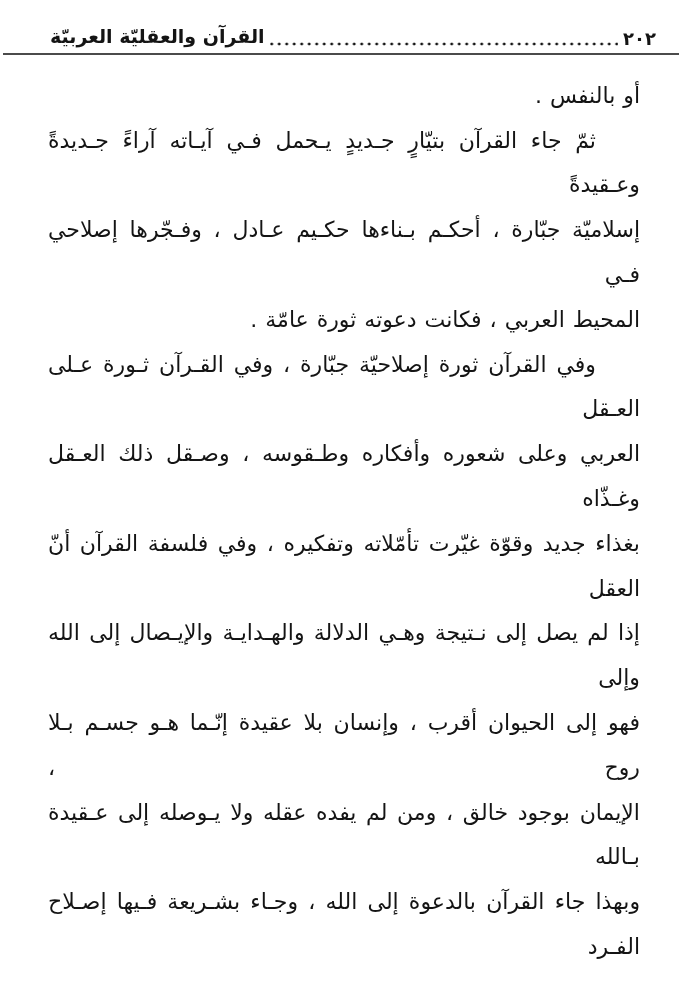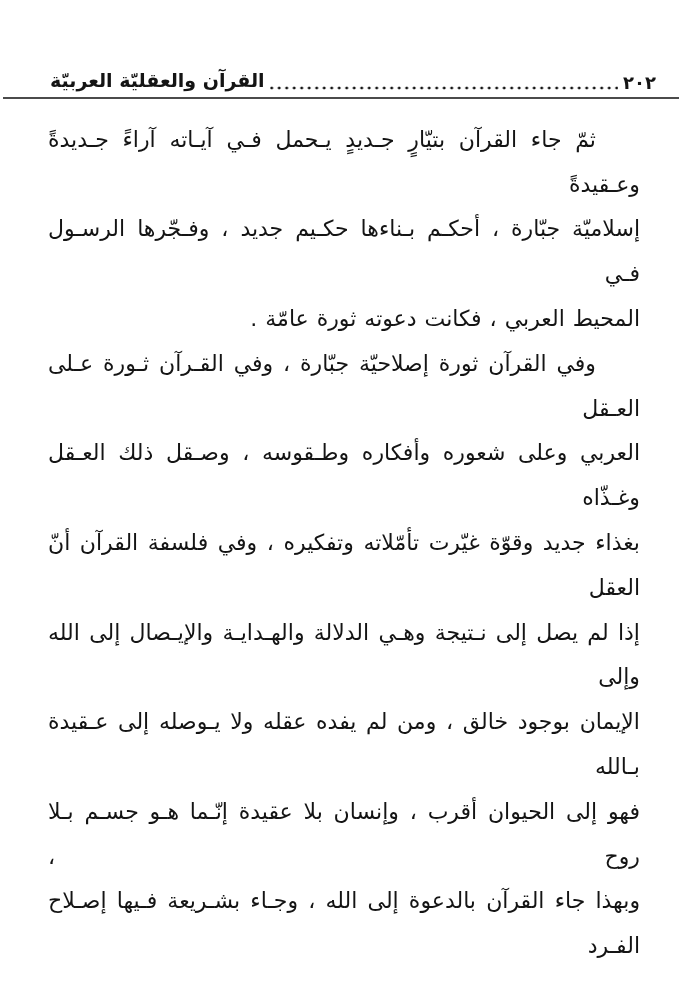--- a/index.html
+++ b/index.html
@@ -35,21 +35,20 @@
     margin: 0 5px;
     background-image: radial-gradient(circle, var(--ink, #141414) 1.2px, transparent 1.7px);
     background-size: 7.5px 6px;
     background-repeat: repeat-x;
     background-position: center bottom 1px;
   }
   .htitle {
     font-size: 19px;
     line-height: 1.15;
     white-space: nowrap;
-    margin-top: 44px;
   }
   .rule {
     margin: 5px 3px 0 3px;
     border-top: 2px solid var(--rule, #4b4b4b);
   }
   
   .body {
     padding: 19px 42px 0 48px;
     font-size: 22px;
   }
@@ -71,29 +70,30 @@
 
 <div class="page">
   <div class="header">
     <span class="pnum">٢٠٢</span>
     <span class="leader"></span>
     <span class="htitle">القرآن والعقليّة العربيّة</span>
   </div>
   <div class="rule"></div>
   <div class="body">
       <div class="paragraph">
+        <div class="line last">أو بالنفس .</div>
       </div>
       <div class="paragraph">
         <div class="line indent">ثمّ جاء القرآن بتيّارٍ جـديدٍ يـحمل فـي آيـاته آراءً جـديدةً وعـقيدةً</div>
-        <div class="line">إسلاميّة جبّارة ، أحكـم بـناءها حكـيم جديد ، وفـجّرها الرسـول فـي</div>
+        <div class="line">إسلاميّة جبّارة ، أحكـم بـناءها حكـيم عـادل ، وفـجّرها إصلاحي فـي</div>
         <div class="line last">المحيط العربي ، فكانت دعوته ثورة عامّة .</div>
       </div>
       <div class="paragraph">
         <div class="line indent">وفي القرآن ثورة إصلاحيّة جبّارة ، وفي القـرآن ثـورة عـلى العـقل</div>
         <div class="line">العربي وعلى شعوره وأفكاره وطـقوسه ، وصـقل ذلك العـقل وغـذّاه</div>
         <div class="line">بغذاء جديد وقوّة غيّرت تأمّلاته وتفكيره ، وفي فلسفة القرآن أنّ العقل</div>
         <div class="line">إذا لم يصل إلى نـتيجة وهـي الدلالة والهـدايـة والإيـصال إلى الله وإلى</div>
+        <div class="line">فهو إلى الحيوان أقرب ، وإنسان بلا عقيدة إنّـما هـو جسـم بـلا روح ،</div>
         <div class="line">الإيمان بوجود خالق ، ومن لم يفده عقله ولا يـوصله إلى عـقيدة بـالله</div>
-        <div class="line">فهو إلى الحيوان أقرب ، وإنسان بلا عقيدة إنّـما هـو جسـم بـلا روح ،</div>
         <div class="line">وبهذا جاء القرآن بالدعوة إلى الله ، وجـاء بشـريعة فـيها إصـلاح الفـرد</div>
       </div>
     </div>
 </div>
 
 </body></html>

